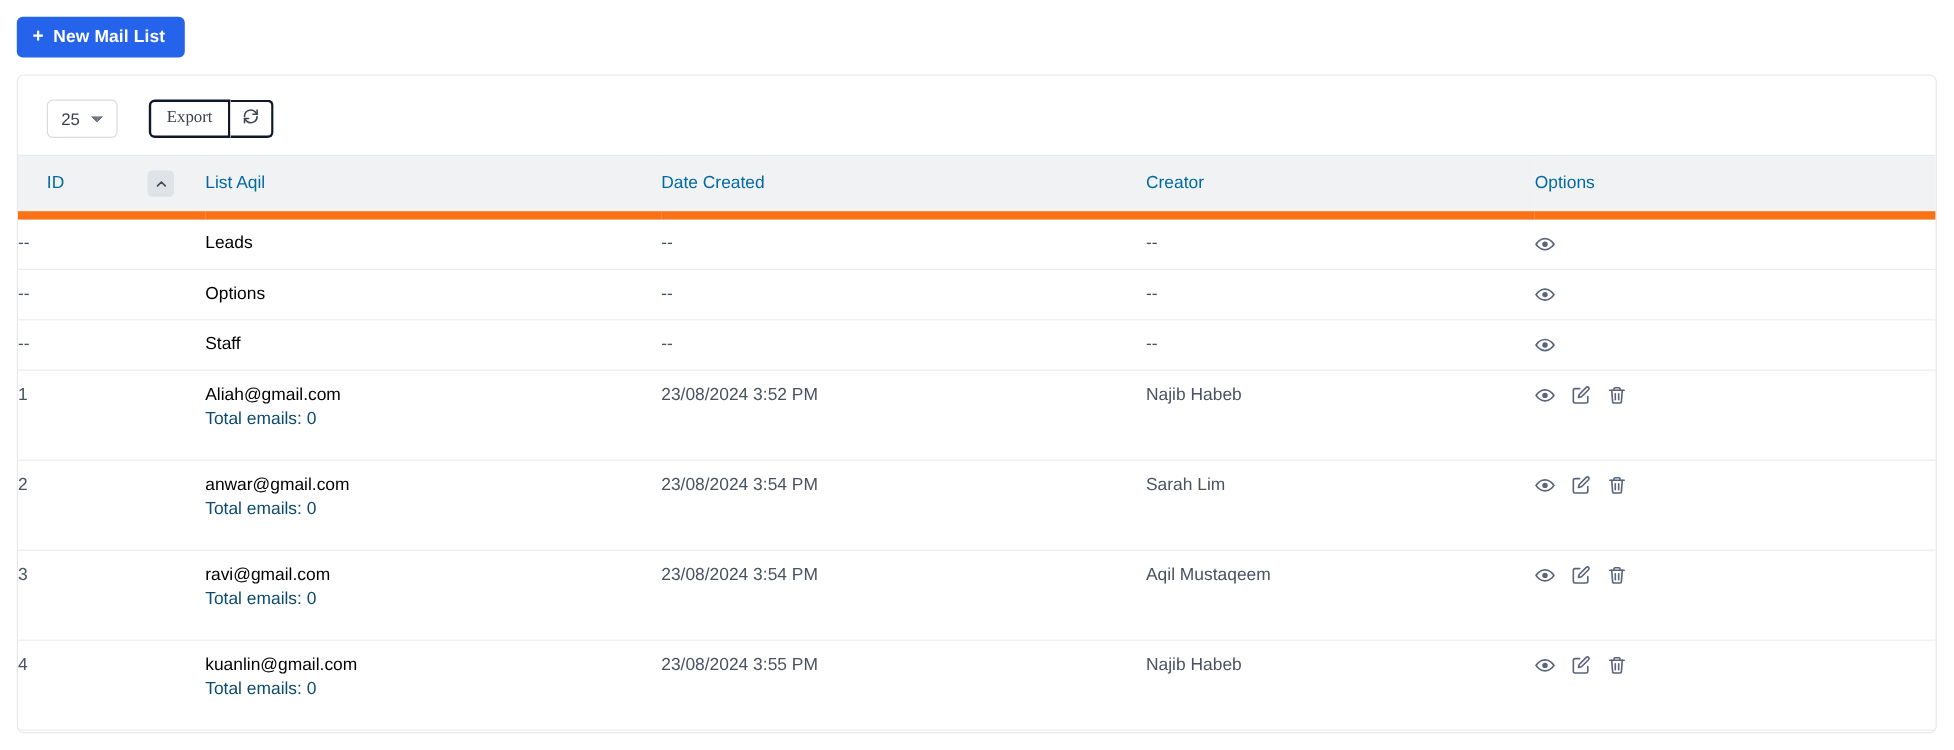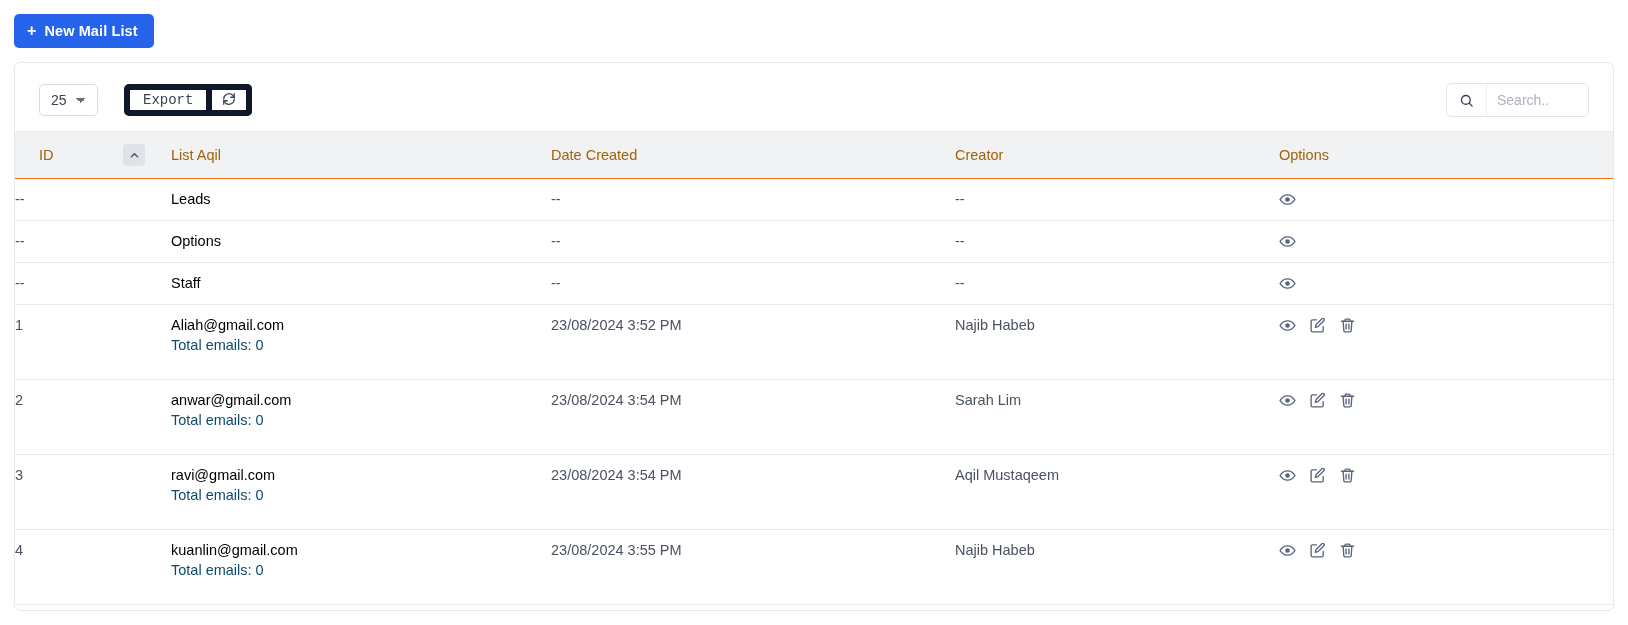--- a/index.html
+++ b/index.html
@@ -82,32 +82,32 @@
       linear-gradient(45deg, transparent 50%, #6b7280 50%),
       linear-gradient(135deg, #6b7280 50%, transparent 50%);
     background-position:
       calc(100% - 16px) 13px,
       calc(100% - 11px) 13px;
     background-size: 5px 5px, 5px 5px;
     background-repeat: no-repeat;
   }
   .btn-group { display: flex; }
   .btn-light {
-    border: 6px solid #0f172a;
+    border: 2px solid #0f172a;
     background: #ffffff;
     color: #3c4250;
     font-size: 14px;
     height: 32px;
     padding: 0 13px;
     cursor: pointer;
     line-height: 1;
     display: inline-flex;
     align-items: center;
     justify-content: center;
-    font-family: Liberation Mono, monospace;
+    font-family: Liberation Serif, serif;
   }
   .btn-group .btn-light:first-child {
     border-radius: 5px 0 0 5px;
   }
   .btn-group .btn-light:last-child {
     border-radius: 0 5px 5px 0;
     border-left: none;
     padding: 0 10px;
   }
 
@@ -145,24 +145,24 @@
   table {
     width: 100%;
     border-collapse: collapse;
     table-layout: fixed;
   }
   thead tr { background: #f1f2f4; }
   thead th {
     text-align: left;
     font-size: 14.5px;
     font-weight: normal;
-    color: #a16207;
+    color: #0369a1;
     padding: 12px 0 12px 0;
     border-top: 1px solid #e6e8ec;
-    border-bottom: 1px solid #f97316;
+    border-bottom: 7px solid #f97316;
     vertical-align: middle;
   }
   th.c-id    { width: 156px; padding-left: 24px; }
   th.c-name  { width: 380px; }
   th.c-date  { width: 404px; }
   th.c-creator { width: 324px; margin-left: 33px; }
   th.c-options { width: auto; }
 
   .th-id-inner {
     display: flex;
@@ -247,29 +247,20 @@
               <polyline points="21 3 21 9 15 9"></polyline>
               <path d="M3 12a9 9 0 0 1 15-6.7L21 9"></path>
               <polyline points="3 21 3 15 9 15"></polyline>
               <path d="M21 12a9 9 0 0 1-15 6.7L3 15"></path>
             </svg>
           </span>
         </button>
       </div>
     </div>
 
-    <div class="search-wrap">
-      <span class="search-icon-box">
-        <svg width="15" height="15" viewBox="0 0 24 24" fill="none" stroke="#3c4250" stroke-width="2.2" stroke-linecap="round">
-          <circle cx="11" cy="11" r="7"></circle>
-          <line x1="16.5" y1="16.5" x2="21" y2="21"></line>
-        </svg>
-      </span>
-      <input class="search-input" type="text" placeholder="Search.." style="">
-    </div>
   </div>
 
   <table>
     <colgroup>
       <col style="width:156px">
         <col style="width:380px">
         <col style="width:404px">
         <col style="width:324px">
         <col>
     </colgroup>

